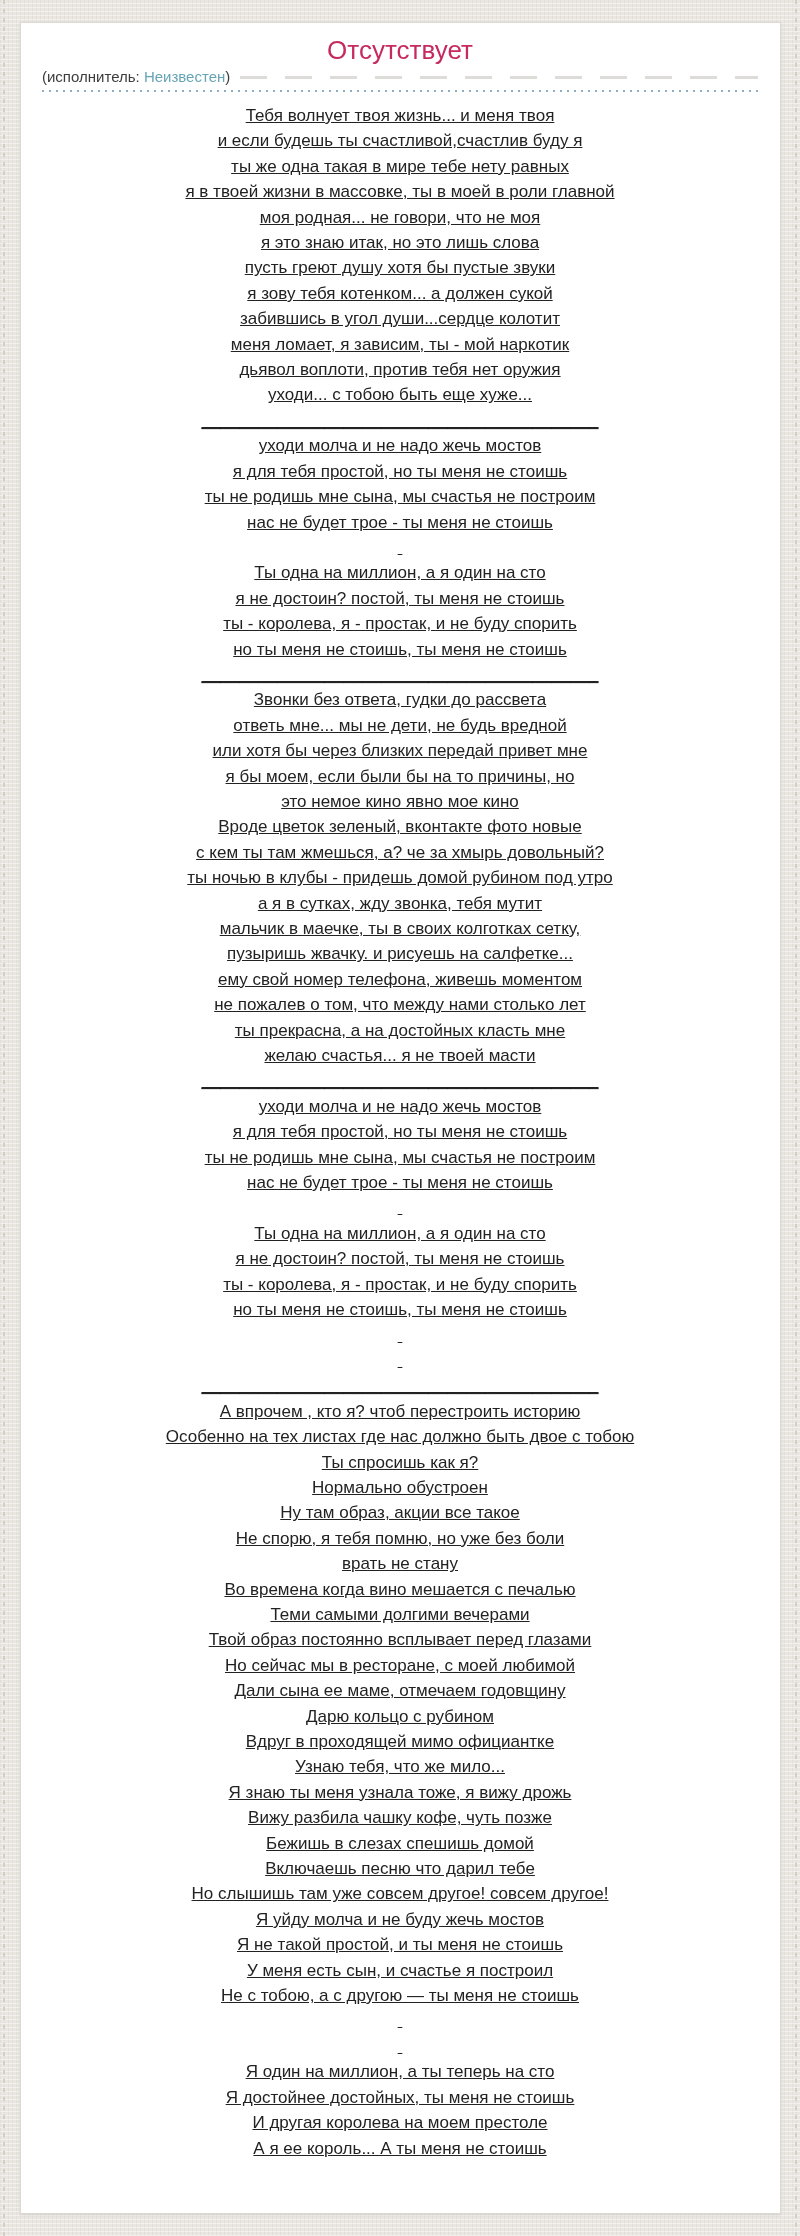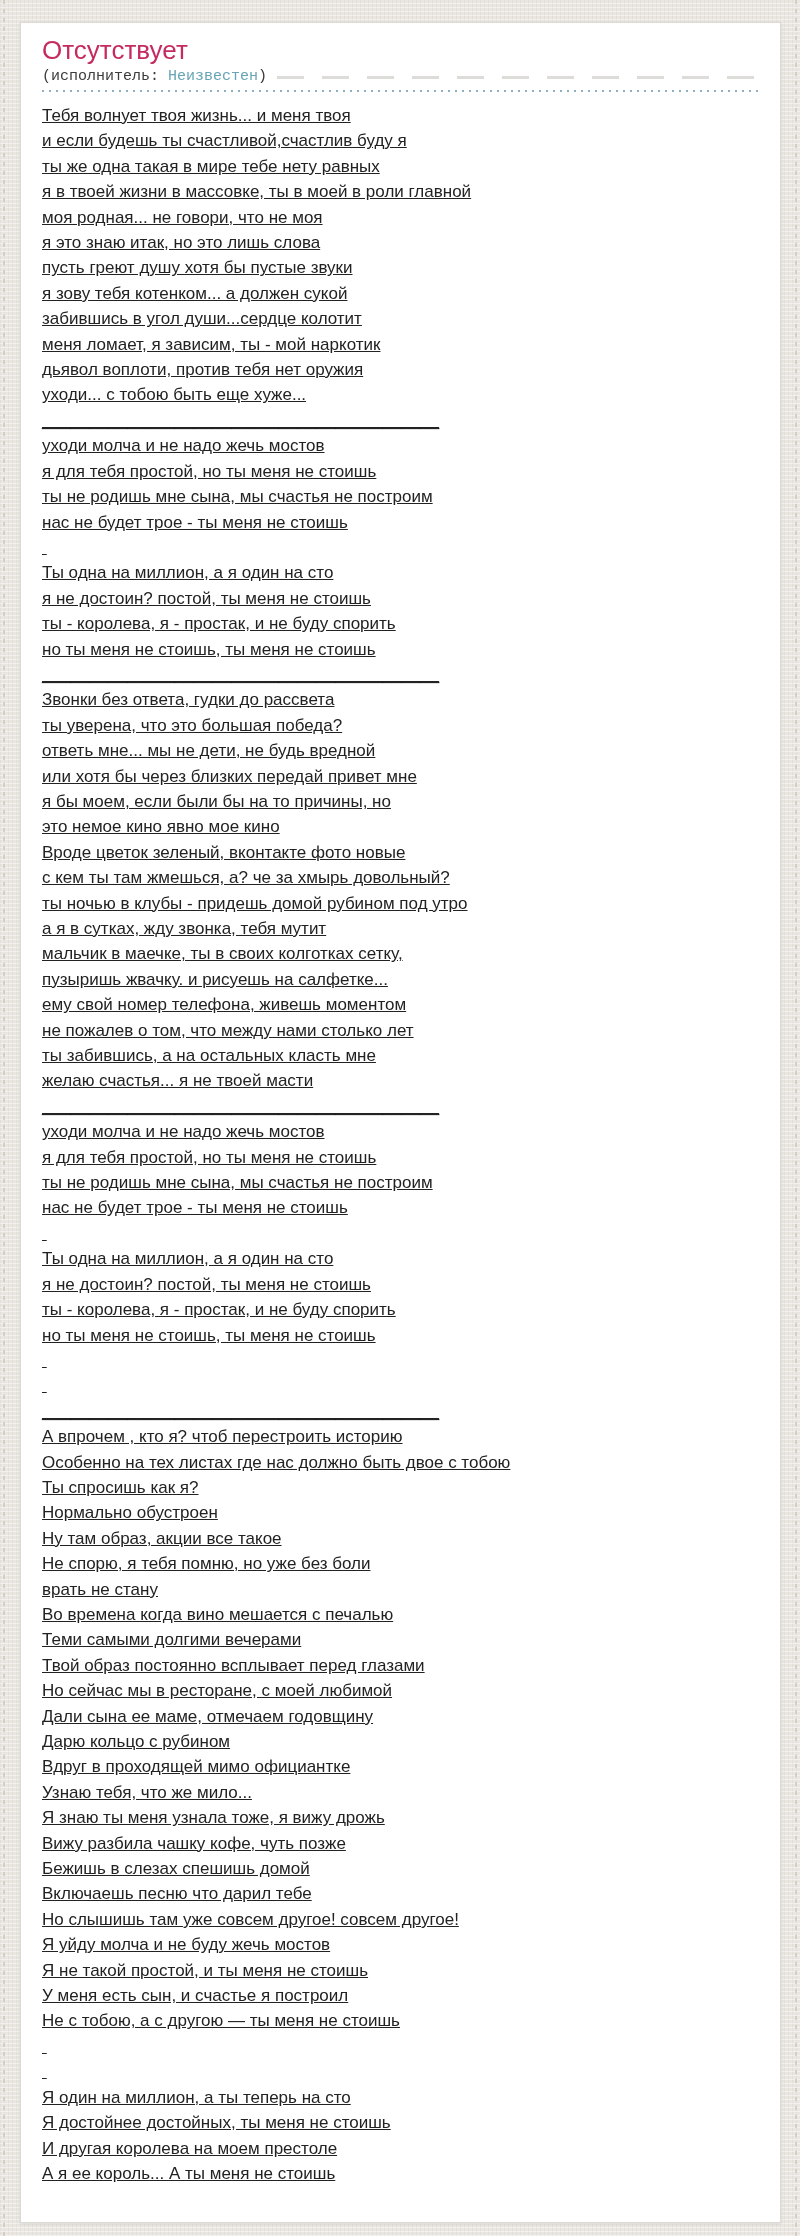--- a/index.html
+++ b/index.html
@@ -35,39 +35,39 @@
 
   .card{
     position:relative;
     margin:22px 19px 0 20px;
     background:var(--card-bg);
     border:1px solid #ddd9d3;
     box-shadow:0 1px 3px rgba(0,0,0,.10);
     padding:11px 22px 36px 21px;
     box-sizing:border-box;
     min-height:2192px;
+    text-align:center;
   }
 
   .song-title{
     margin:0;
     font-size:26px;
     font-weight:400;
     color:var(--title-color);
     line-height:32px;
   }
 
   .artist-row{
     display:flex;
     align-items:center;
     margin-top:2px;
     font-size:15px;
     color:#3c3c3c;
     line-height:18px;
     white-space:nowrap;
-    font-family:Liberation Mono, monospace;
   }
   .artist-link{
     color:var(--link-color);
     text-decoration:none;
     cursor:pointer;
   }
   .leader-dashes{
     flex:1;
     height:3px;
     margin-left:10px;
@@ -126,34 +126,33 @@
       <div class="line">я для тебя простой, но ты меня не стоишь</div>
       <div class="line">ты не родишь мне сына, мы счастья не построим</div>
       <div class="line">нас не будет трое - ты меня не стоишь</div>
       <div class="line">&nbsp;</div>
       <div class="line">Ты одна на миллион, а я один на сто</div>
       <div class="line">я не достоин? постой, ты меня не стоишь</div>
       <div class="line">ты - королева, я - простак, и не буду спорить</div>
       <div class="line">но ты меня не стоишь, ты меня не стоишь</div>
       <div class="line sep">__________________________________________</div>
       <div class="line">Звонки без ответа, гудки до рассвета</div>
-      <div class="line">ты уверена, что это большая победа?</div>
       <div class="line">ответь мне... мы не дети, не будь вредной</div>
       <div class="line">или хотя бы через близких передай привет мне</div>
       <div class="line">я бы моем, если были бы на то причины, но</div>
       <div class="line">это немое кино явно мое кино</div>
       <div class="line">Вроде цветок зеленый, вконтакте фото новые</div>
       <div class="line">с кем ты там жмешься, а? че за хмырь довольный?</div>
       <div class="line">ты ночью в клубы - придешь домой рубином под утро</div>
       <div class="line">а я в сутках, жду звонка, тебя мутит</div>
       <div class="line">мальчик в маечке, ты в своих колготках сетку,</div>
       <div class="line">пузыришь жвачку. и рисуешь на салфетке...</div>
       <div class="line">ему свой номер телефона, живешь моментом</div>
       <div class="line">не пожалев о том, что между нами столько лет</div>
-      <div class="line">ты забившись, а на остальных класть мне</div>
+      <div class="line">ты прекрасна, а на достойных класть мне</div>
       <div class="line">желаю счастья... я не твоей масти</div>
       <div class="line sep">__________________________________________</div>
       <div class="line">уходи молча и не надо жечь мостов</div>
       <div class="line">я для тебя простой, но ты меня не стоишь</div>
       <div class="line">ты не родишь мне сына, мы счастья не построим</div>
       <div class="line">нас не будет трое - ты меня не стоишь</div>
       <div class="line">&nbsp;</div>
       <div class="line">Ты одна на миллион, а я один на сто</div>
       <div class="line">я не достоин? постой, ты меня не стоишь</div>
       <div class="line">ты - королева, я - простак, и не буду спорить</div>

